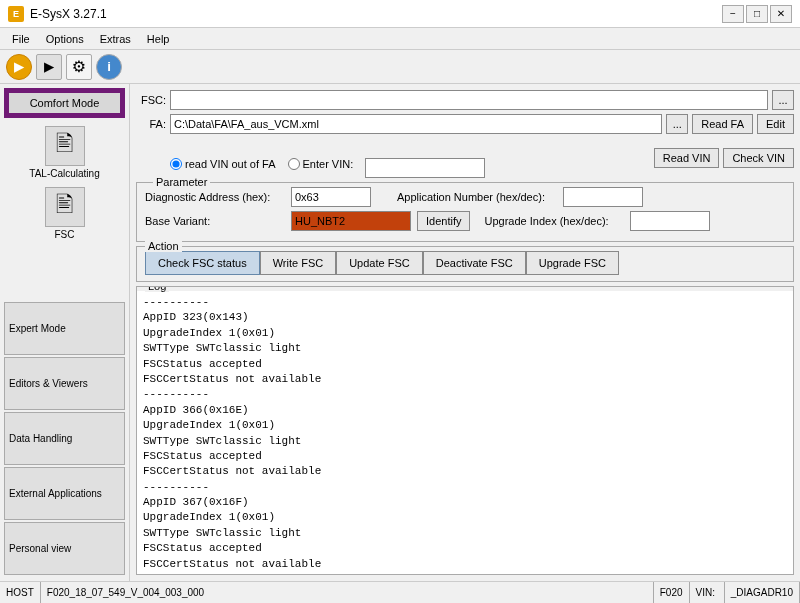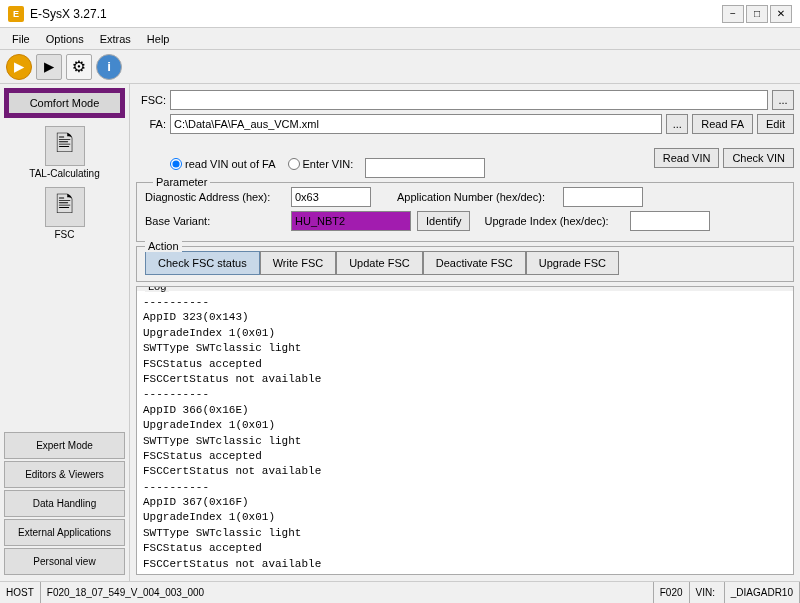--- a/index.html
+++ b/index.html
@@ -138,22 +138,22 @@
       margin-bottom: 2px;
     }
     .sidebar-label {
       font-size: 10px;
       text-align: center;
     }
     .sidebar-spacer { flex: 1; }
     .sidebar-bottom-btn {
       background: #e0e0e0;
       border: 1px solid #aaa;
-      padding: 7px 4px;
-      text-align: center;
+      padding: 20px 4px;
+      text-align: left;
       font-size: 10px;
       cursor: pointer;
       margin-bottom: 2px;
     }
 
     
     .content-area {
       flex: 1;
       display: flex;
       flex-direction: column;
@@ -253,21 +253,21 @@
       padding: 1px 3px;
       font-size: 11px;
       background: white;
     }
     .param-input-wide {
       width: 120px;
       height: 20px;
       border: 1px solid #888;
       padding: 1px 3px;
       font-size: 11px;
-      background: #a21caf;
+      background: #c2410c;
     }
 
     
     .action-group {
       border: 1px solid #aaa;
       padding: 4px 8px 6px;
       margin-bottom: 4px;
       position: relative;
     }
     .action-group-title {

